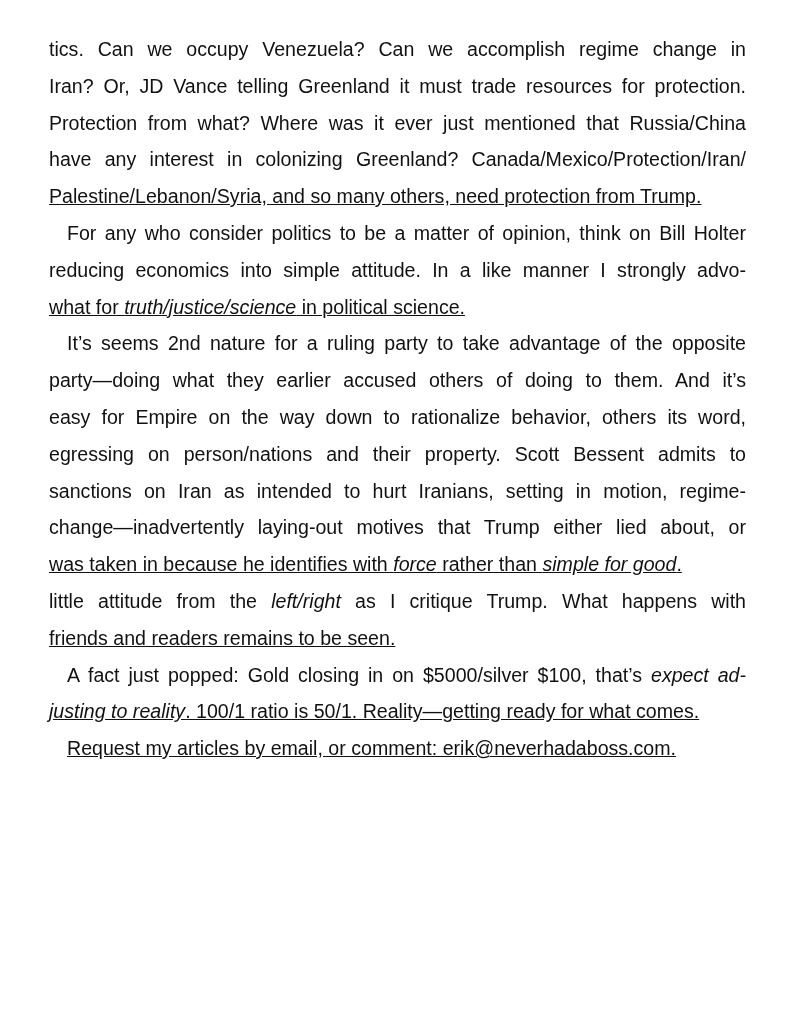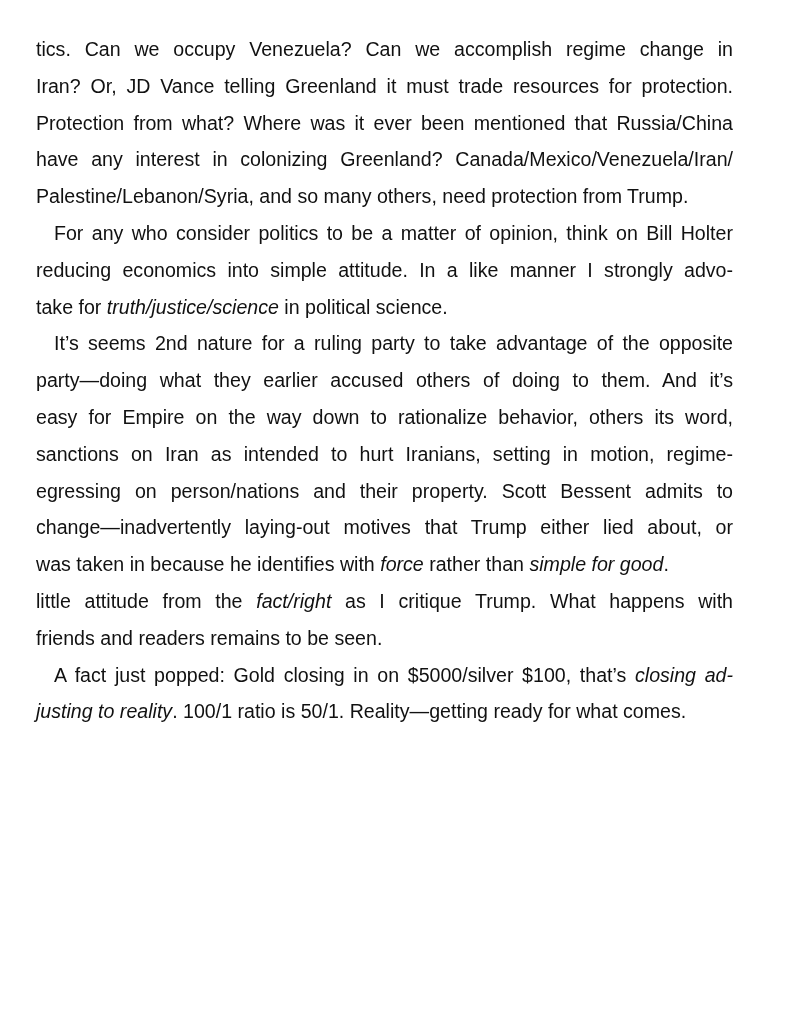--- a/index.html
+++ b/index.html
@@ -8,72 +8,76 @@
     background: #ffffff;
   }
   body {
     width: 791px;
     height: 1023px;
     overflow: hidden;
     position: relative;
   }
   .page {
     position: absolute;
-    left: 36px;
+    left: 49px;
     top: 31px;
     width: 697px;
     font-family: "Liberation Sans", sans-serif;
     font-size: 19.6px;
     color: #111111;
   }
   .line {
     display: block;
     height: 36.8px;
     line-height: 36.8px;
     white-space: nowrap;
     text-align: justify;
     text-align-last: justify;
   }
   .line.last {
     text-align: center;
     text-align-last: left;
+    text-decoration: underline;
   }
   .indent {
     padding-left: 18px;
   }
   .line span.it {
     font-style: italic;
   }
 </style>
 </head>
 <body>
 
 <div class="page" id="page">
     <div>
       <div class="line"><span>tics. Can we occupy Venezuela? Can we accomplish regime change in</span></div>
       <div class="line"><span>Iran? Or, JD Vance telling Greenland it must trade  resources for protection.</span></div>
-      <div class="line"><span>Protection from what? Where was it ever been mentioned that Russia/China</span></div>
-      <div class="line"><span>have any interest in colonizing Greenland? Canada/Mexico/Venezuela/Iran/</span></div>
+      <div class="line"><span>Protection from what? Where was it ever just mentioned that Russia/China</span></div>
+      <div class="line"><span>have any interest in colonizing Greenland? Canada/Mexico/Protection/Iran/</span></div>
       <div class="line last"><span>Palestine/Lebanon/Syria, and so many others, need protection from Trump.</span></div>
     </div>
     <div>
       <div class="line indent"><span>For any who consider politics to be a matter of opinion, think on Bill Holter</span></div>
       <div class="line"><span>reducing economics into simple attitude. In a like manner I strongly advo-</span></div>
-      <div class="line last"><span>take for </span><span class="it">truth/justice/science</span><span> in political science.</span></div>
+      <div class="line last"><span>what for </span><span class="it">truth/justice/science</span><span> in political science.</span></div>
     </div>
     <div>
       <div class="line indent"><span>It’s seems 2nd nature for a ruling party to take advantage of the opposite</span></div>
       <div class="line"><span>party—doing what they earlier accused others of doing to them. And it’s</span></div>
       <div class="line"><span>easy for Empire on the way down to rationalize behavior, others its word,</span></div>
+      <div class="line"><span>egressing on person/nations and their property. Scott Bessent admits to</span></div>
       <div class="line"><span>sanctions on Iran as intended to hurt Iranians, setting in motion, regime-</span></div>
-      <div class="line"><span>egressing on person/nations and their property. Scott Bessent admits to</span></div>
       <div class="line"><span>change—inadvertently laying-out motives that Trump either lied about, or</span></div>
       <div class="line last"><span>was taken in because he identifies with </span><span class="it">force</span><span> rather than </span><span class="it">simple for good</span><span>.</span></div>
     </div>
     <div>
-      <div class="line"><span>little attitude from the </span><span class="it">fact/right</span><span> as I critique Trump. What happens with</span></div>
+      <div class="line"><span>little attitude from the </span><span class="it">left/right</span><span> as I critique Trump. What happens with</span></div>
       <div class="line last"><span>friends and readers remains to be seen.</span></div>
     </div>
     <div>
-      <div class="line indent"><span>A fact just popped: Gold closing in on $5000/silver $100, that’s </span><span class="it">closing ad-</span></div>
+      <div class="line indent"><span>A fact just popped: Gold closing in on $5000/silver $100, that’s </span><span class="it">expect ad-</span></div>
       <div class="line last"><span class="it">justing to reality</span><span>. 100/1 ratio is 50/1. Reality—getting ready for what comes.</span></div>
+    </div>
+    <div>
+      <div class="line last indent"><span>Request my articles by email, or comment: erik@neverhadaboss.com.</span></div>
     </div>
   </div>
 
 </body></html>

